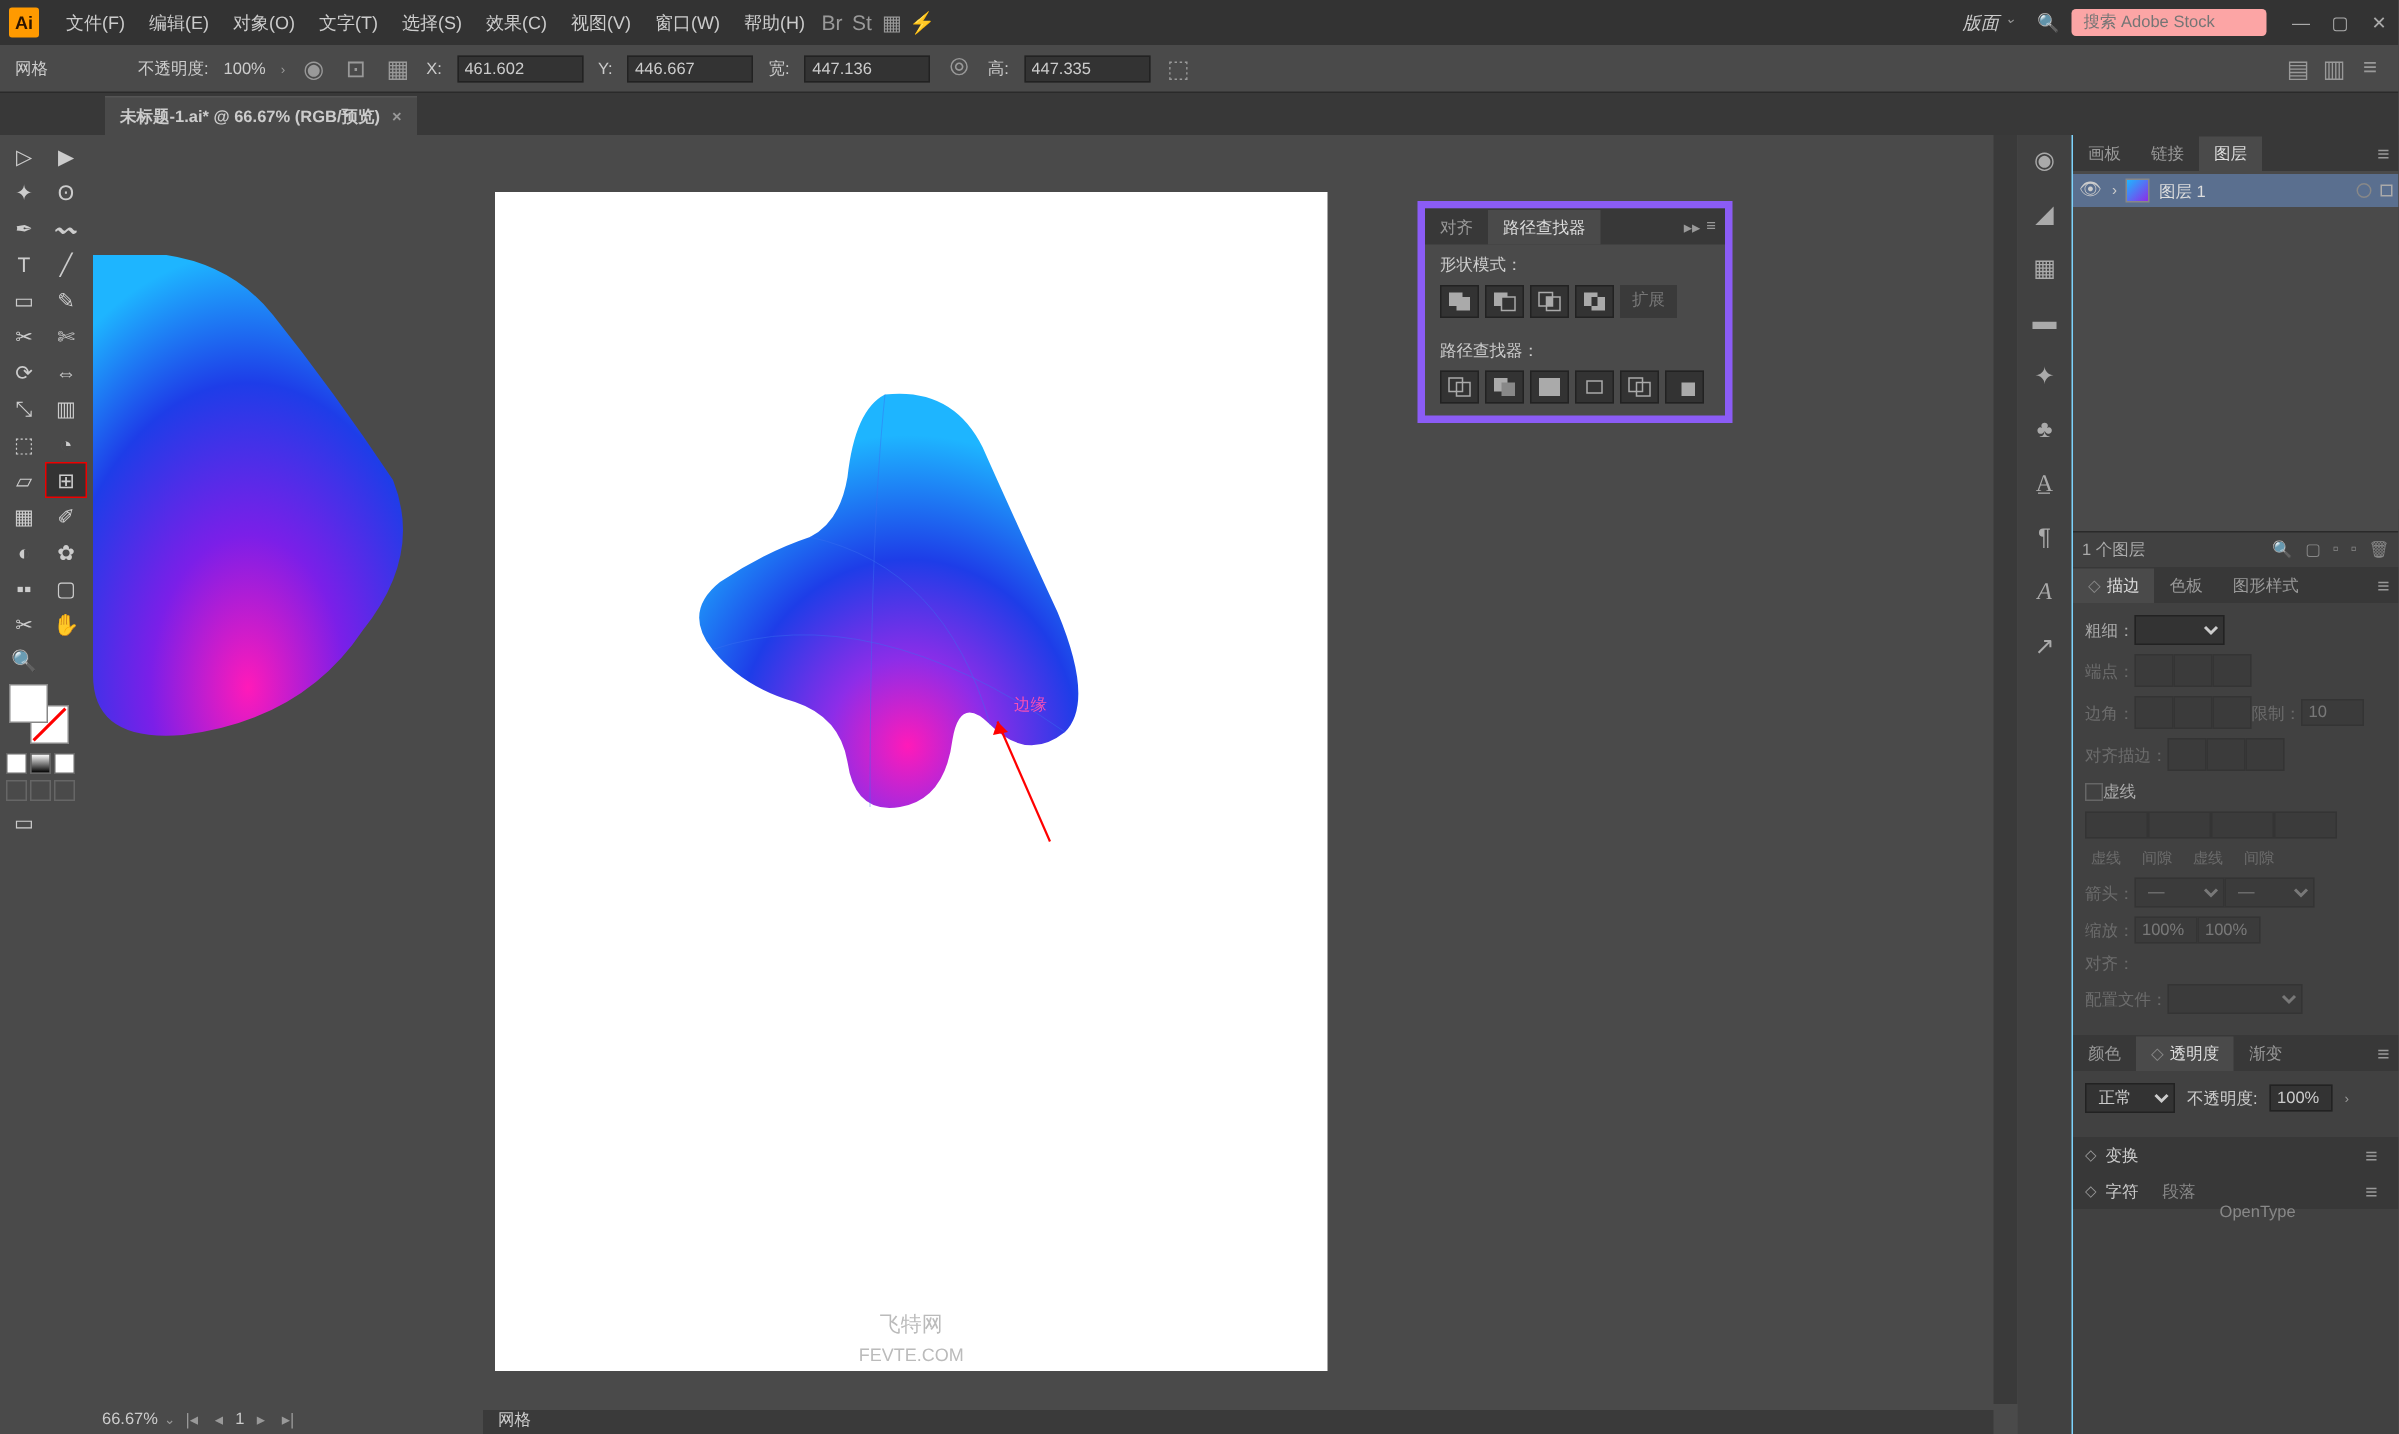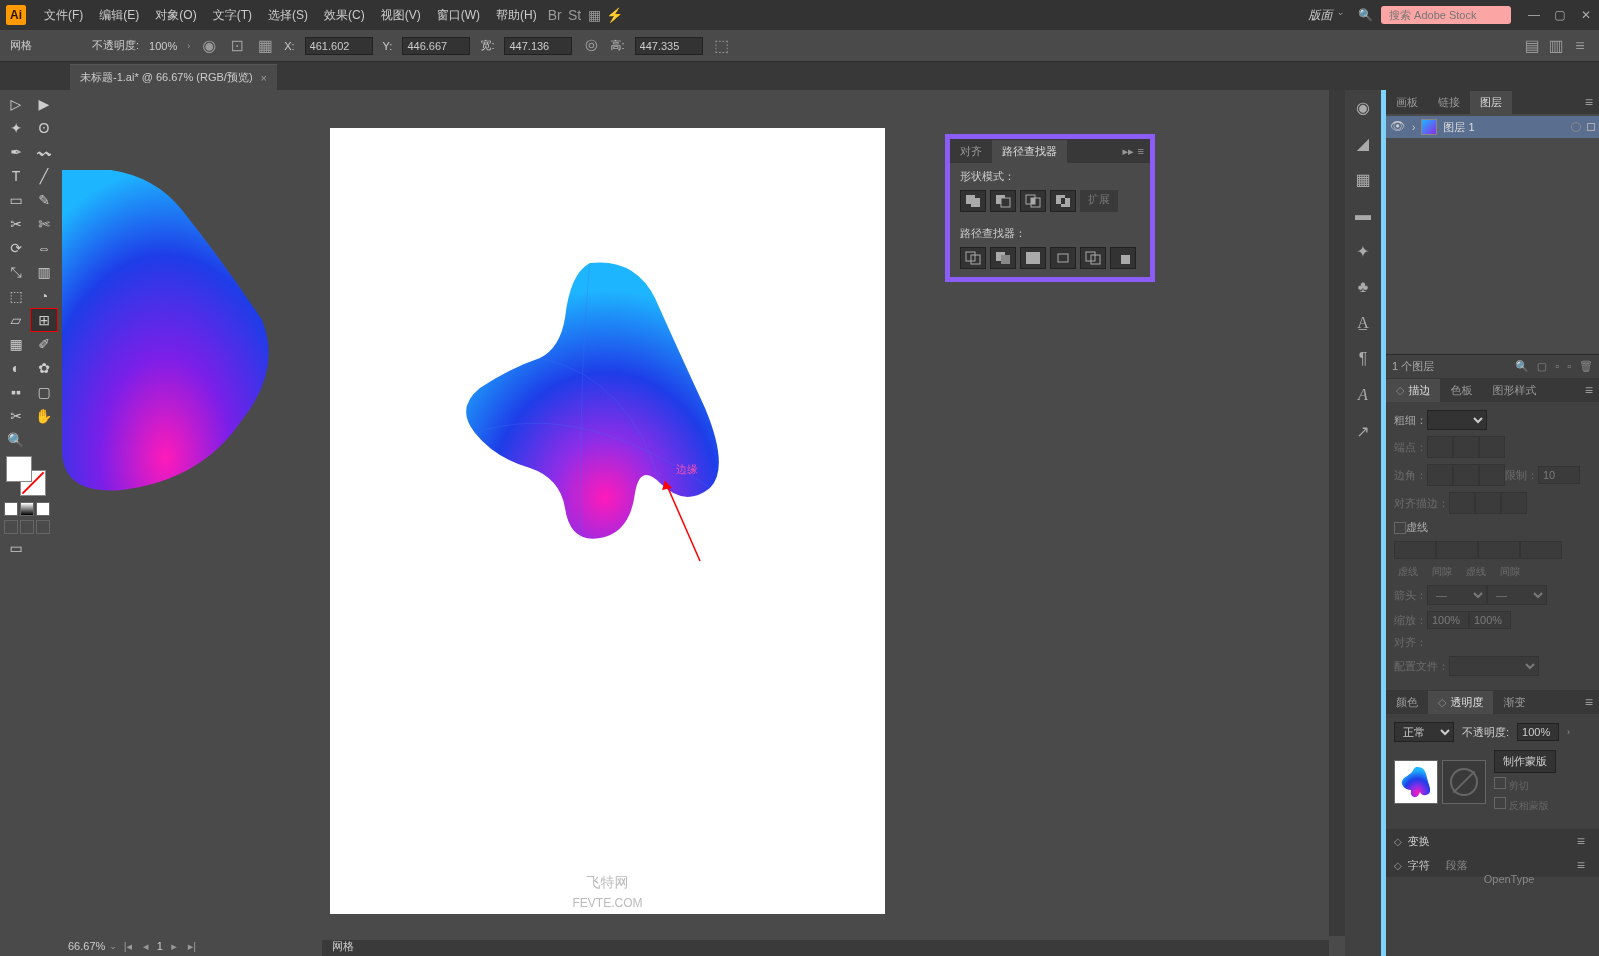--- a/index.html
+++ b/index.html
@@ -12,28 +12,28 @@
 .menubar-right { margin-left: auto; display: flex; align-items: center; gap: 8px; }
 .menu-icon { width: 20px; height: 20px; display: flex; align-items: center; justify-content: center; color: #999; font-size: 14px; cursor: pointer; }
 .workspace-switcher { color: #ccc; font-size: 12px; display: flex; align-items: flex-start; gap: 4px; padding: 0 6px; font-style: italic; }
 .search-stock { background: #fca5a5; border: none; color: #666; font-size: 11px; padding: 3px 8px; width: 130px; border-radius: 3px; }
 .window-controls { display: flex; gap: 12px; margin-left: 8px; }
 .window-btn { width: 14px; height: 14px; color: #aaa; font-size: 12px; cursor: pointer; display: flex; align-items: center; justify-content: center; }
 
 
 .control-bar { height: 32px; background: #4a4a4a; border-bottom: 1px solid #2a2a2a; display: flex; align-items: center; padding: 0 10px; gap: 10px; }
 .control-label { color: #ccc; font-size: 11px; }
-.control-input { background: #333; border: 1px solid #222; color: #ccc; font-size: 11px; padding: 2px 4px; width: 68px; }
+.control-input { background: #333; border: 1px solid #222; color: #ccc; font-size: 11px; padding: 2px 4px; width: 84px; }
 .control-input.wide { width: 42px; }
 .control-icon { width: 18px; height: 18px; display: flex; align-items: center; justify-content: center; color: #999; }
 .control-bar-right { margin-left: auto; display: flex; gap: 6px; }
 
 
 .tab-bar { height: 28px; background: #383838; display: flex; align-items: flex-end; padding-left: 70px; }
-.doc-tab { background: #4a4a4a; color: #ccc; font-size: 11px; padding: 5px 10px; display: flex; align-items: center; gap: 8px; border-top: 1px solid #555; }
+.doc-tab { background: #4a4a4a; color: #ccc; font-size: 11px; padding: 5px 10px; display: flex; align-items: center; gap: 8px; border-top: 1px solid #555; font-weight: bold; }
 .tab-close { color: #999; font-size: 11px; cursor: pointer; }
 
 
 .workspace { position: absolute; top: 90px; bottom: 0; left: 0; right: 0; display: flex; }
 
 
 .toolbar-left { width: 62px; background: #4a4a4a; display: flex; flex-wrap: wrap; padding: 2px; align-content: flex-start; }
 .tool { width: 28px; height: 24px; display: flex; align-items: center; justify-content: center; cursor: pointer; color: #ccc; font-size: 14px; position: relative; }
 .tool.selected { background: #333; border: 1px solid #e00; }
 .color-swatch { width: 40px; height: 40px; position: relative; margin: 4px; }
@@ -70,21 +70,21 @@
 .panel-tab { color: #999; font-size: 11px; padding: 4px 10px; cursor: pointer; }
 .panel-tab.active { background: #4a4a4a; color: #ddd; }
 .panel-close { margin-left: auto; display: flex; gap: 4px; padding-right: 6px; color: #999; font-size: 11px; }
 .panel-section-label { color: #ccc; font-size: 11px; padding: 6px 10px; }
 .panel-buttons { display: flex; gap: 4px; padding: 0 10px 8px; }
 .pf-btn { width: 26px; height: 22px; background: #333; border: 1px solid #222; display: flex; align-items: center; justify-content: center; cursor: pointer; }
 .pf-btn svg { width: 16px; height: 14px; }
 .expand-btn { background: #3a3a3a; padding: 2px 8px; color: #777; font-size: 11px; }
 
 
-.panel-stack { width: 218px; background: #414141; display: flex; flex-direction: column; border-left: 5px solid #7dd3fc; }
+.panel-stack { width: 218px; background: #414141; display: flex; flex-direction: column; border-left: 1px solid #7dd3fc; }
 .stack-header { display: flex; background: #383838; height: 24px; align-items: center; }
 .stack-tab { color: #999; font-size: 11px; padding: 4px 10px; cursor: pointer; }
 .stack-tab.active { background: #4a4a4a; color: #ddd; }
 .stack-menu { margin-left: auto; padding-right: 6px; color: #999; font-size: 14px; }
 
 .layers-body { flex: 0 0 240px; background: #4a4a4a; padding-top: 2px; }
 .layer-row { display: flex; align-items: center; height: 22px; background: #5a6f8f; gap: 6px; padding: 0 4px; }
 .layer-eye { width: 16px; height: 16px; color: #ccc; font-size: 12px; }
 .layer-thumb { width: 16px; height: 16px; background: linear-gradient(135deg, #1eb5ff, #8d2de8); border: 1px solid #888; }
 .layer-name { color: #ddd; font-size: 11px; flex: 1; }
@@ -472,35 +472,20 @@
       <div class="stack-tab">渐变</div>
       <div class="stack-menu">≡</div>
     </div>
     <div class="transparency-body">
       <div class="trans-row">
         <select class="trans-select"><option>正常</option></select>
         <span>不透明度:</span>
         <input class="control-input wide" value="100%" style="">
         <span class="dd-arrow">›</span>
       </div>
-      <div class="trans-row">
-        <div class="trans-thumbs">
-          <div class="trans-thumb">
-            <svg width="36" height="36" viewBox="0 0 36 36">
-                <path d="M 18 3 Q 26 2 28 10 Q 30 18 32 24 Q 33 30 28 31 Q 24 32 22 28 Q 20 34 16 33 Q 12 32 13 26 Q 8 26 5 22 Q 2 18 6 14 Q 12 10 14 8 Q 16 4 18 3 Z" fill="url(#g1)"></path>
-              </svg>
-          </div>
-          <div class="trans-thumb empty"></div>
-        </div>
-        <div style="display:flex;flex-direction:column;gap:4px;">
-          <div class="mask-btn">制作蒙版</div>
-          <div style="font-size:10px;color:#666;"><span class="checkbox"></span> <span>剪切</span></div>
-          <div style="font-size:10px;color:#666;"><span class="checkbox"></span> <span>反相蒙版</span></div>
-        </div>
-      </div>
     </div>
 
     <div class="collapse-hdr">
       <span class="chevron">◇</span>
       <span>变换</span>
       <span class="stack-menu" style="margin-left:auto;">≡</span>
     </div>
 
     <div class="collapse-hdr">
       <span class="chevron">◇</span>

